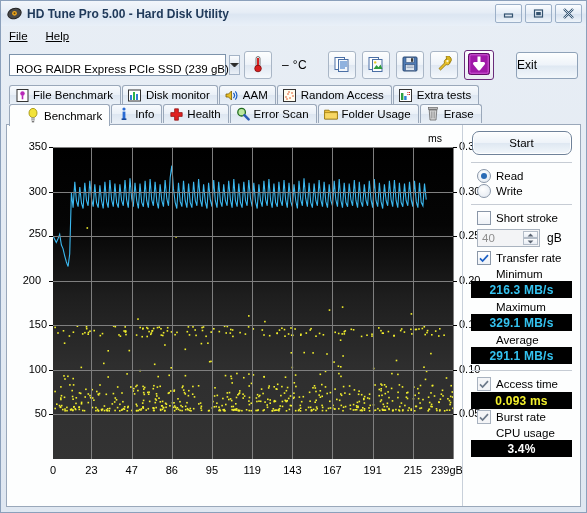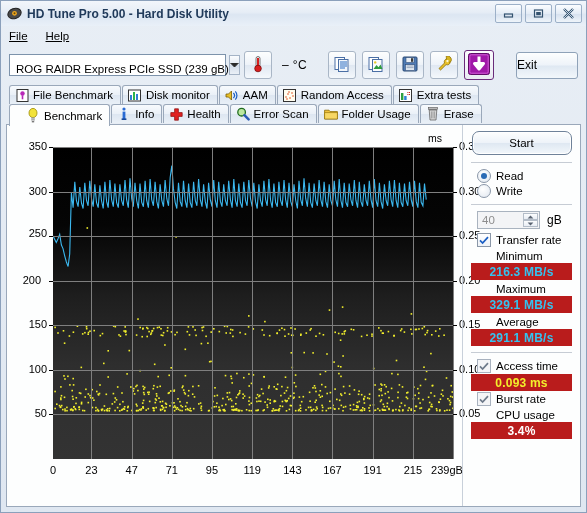--- a/index.html
+++ b/index.html
@@ -318,21 +318,21 @@
     display: flex; align-items: center; justify-content: center;
   }
   .gb-label { font-size: 12px; }
   .stat-label {
     font-size: 11.5px;
     margin: 3px 0 1px 1px;
     padding-left: 24px;
   }
   .lcd {
     height: 17px;
-    background: #b91c1c;
+    background: #000000;
     display: flex;
     align-items: center;
     justify-content: center;
     font-size: 12px;
     font-weight: bold;
     letter-spacing: .2px;
   }
   .lcd.cyan { color: #34c3f0; }
   .lcd.yellow { color: #f2ef2c; }
   .lcd.white { color: #ffffff; }
@@ -1356,21 +1356,21 @@
           <div class="tickmark" style="left: 446px; top: 111.143px; width: 4px; height: 1px;"></div>
           <div class="ytick-r" style="left: 452px; top: 59.5714px;">0.30</div>
           <div class="tickmark" style="left: 446px; top: 66.5714px; width: 4px; height: 1px;"></div>
           <div class="ytick-r" style="left: 452px; top: 15px;">0.35</div>
           <div class="tickmark" style="left: 446px; top: 22px; width: 4px; height: 1px;"></div>
         </div>
       <div id="ticks-x">
           <div class="xtick" style="left: 26px; width: 40px; top: 339px;">0</div>
           <div class="xtick" style="left: 64.4937px; width: 40px; top: 339px;">23</div>
           <div class="xtick" style="left: 104.661px; width: 40px; top: 339px;">47</div>
-          <div class="xtick" style="left: 144.828px; width: 40px; top: 339px;">71</div>
+          <div class="xtick" style="left: 144.828px; width: 40px; top: 339px;">86</div>
           <div class="xtick" style="left: 184.996px; width: 40px; top: 339px;">95</div>
           <div class="xtick" style="left: 225.163px; width: 40px; top: 339px;">119</div>
           <div class="xtick" style="left: 265.331px; width: 40px; top: 339px;">143</div>
           <div class="xtick" style="left: 305.498px; width: 40px; top: 339px;">167</div>
           <div class="xtick" style="left: 345.665px; width: 40px; top: 339px;">191</div>
           <div class="xtick" style="left: 385.833px; width: 40px; top: 339px;">215</div>
           <div class="xtick" style="left: 420px; width: 40px; top: 339px; text-align: center;">239gB</div>
         </div>
     </div>
 
@@ -1387,20 +1387,24 @@
             </span>
           <span>Read</span>
         </div>
         <div class="radio-row">
           <span class="radio"></span>
           <span>Write</span>
         </div>
 
         <div class="hr"></div>
 
+        <div class="check-row">
+          <span class="checkbox"></span>
+          <span>Short stroke</span>
+        </div>
         <div class="spin-row">
           <span class="spinner">
             <span>40</span>
             <span class="spin-btns">
               <span class="spin-b">
                 <svg width="7" height="4" viewBox="0 0 7 4">
                     <path d="M3.5 0.6 L6.4 3.4 L0.6 3.4 Z" fill="#5a6472"></path>
                   </svg>
               </span>
               <span class="spin-b">

